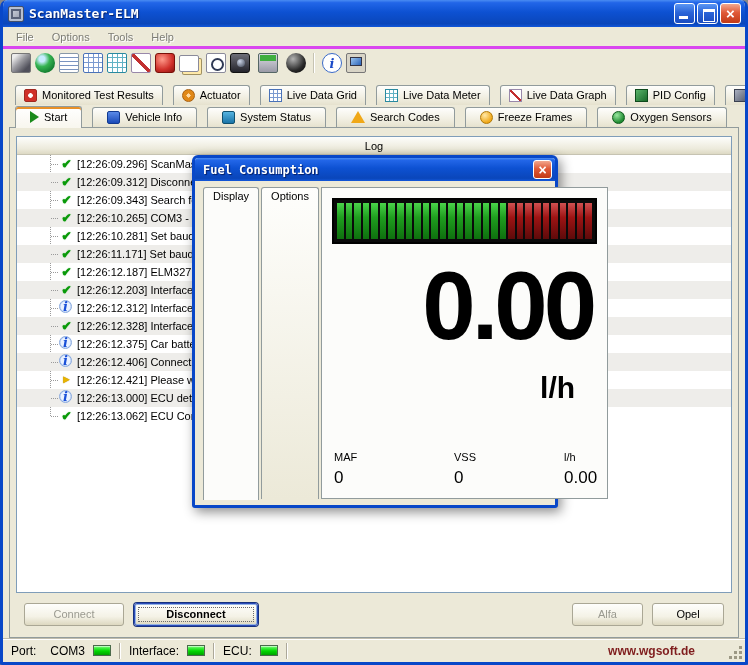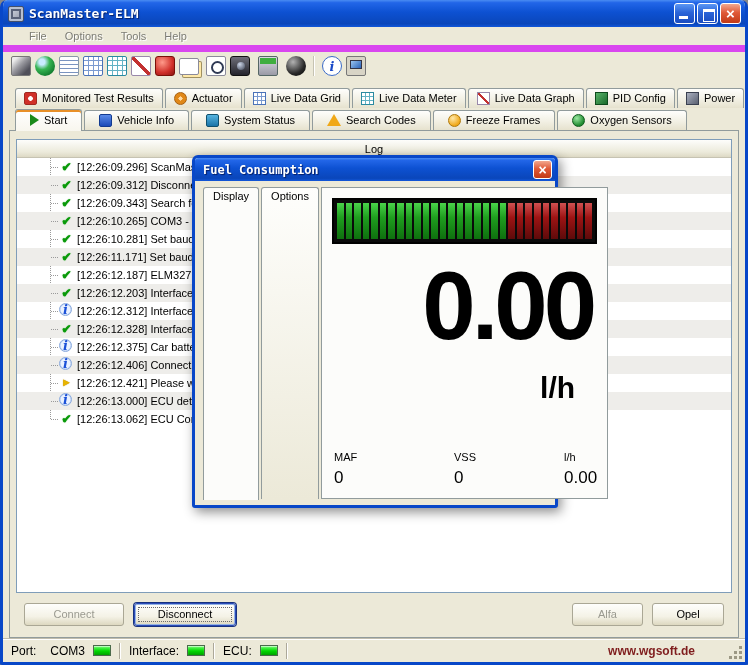--- a/index.html
+++ b/index.html
@@ -18,22 +18,22 @@
     text-shadow:1px 1px 1px rgba(0,10,60,.7);flex:1}
   .tb-btns{display:flex;gap:2px}
   .tb-btn{width:21px;height:21px;border-radius:3px;border:1px solid #fff;position:relative;cursor:pointer;
     background:linear-gradient(180deg,#5a96f4,#2a64d8 45%,#1a4cc0);color:#fff;
     display:flex;align-items:center;justify-content:center;font-size:15px;font-weight:bold;line-height:1}
   .tb-min::after{content:"";position:absolute;left:4px;bottom:4px;width:9px;height:3px;background:#fff}
   .tb-max::after{content:"";position:absolute;left:5px;top:5px;width:10px;height:9px;border:1px solid #fff;border-top:3px solid #fff}
   .tb-close{background:linear-gradient(180deg,#f2a88e,#e05a38 45%,#c23a16)}
 
   
-  .menubar{flex:0 0 22px;display:flex;align-items:center;padding-left:17px;background:#ece9d8;
-    border-bottom:7px solid #d946ef}
+  .menubar{flex:0 0 22px;display:flex;align-items:center;padding-left:4px;background:#ece9d8;
+    border-bottom:3px solid #d946ef}
   .menu-item{padding:3px 9px;color:#7c7c74;text-shadow:1px 1px 0 #fff;cursor:default}
   .toolbar{flex:0 0 28px;display:flex;align-items:center;gap:4px;padding-left:8px;background:#ece9d8}
   .tsep{width:2px;height:20px;border-left:1px solid #c6c3b2;border-right:1px solid #fff;margin:0 3px}
   .ti{width:20px;height:20px;border-radius:2px;position:relative;flex:0 0 20px}
   .ti-connect{background:linear-gradient(135deg,#ececec 15%,#9a9aa0 45%,#50505a 80%);border:1px solid #777}
   .ti-globe{border-radius:50%;background:radial-gradient(circle at 35% 30%,#c8ecff 0 15%,#36b452 40%,#117a2e 78%,#0a5c20)}
   .ti-log-doc{background:#fff;border:1px solid #8898a8;background-image:repeating-linear-gradient(180deg,transparent 0 3px,#7a94c0 3px 4px)}
   .ti-data-grid{background:#fff;border:1px solid #4a72b8;background-image:repeating-linear-gradient(0deg,transparent 0 4px,#7a9ad0 4px 5px),repeating-linear-gradient(90deg,transparent 0 4px,#7a9ad0 4px 5px)}
   .ti-data-meter{background:#fff;border:1px solid #2a8aa0;background-image:repeating-linear-gradient(0deg,transparent 0 4px,#62b2c4 4px 5px),repeating-linear-gradient(90deg,transparent 0 4px,#62b2c4 4px 5px)}
   .ti-data-graph{background:#fff;border:1px solid #98a;background-image:linear-gradient(45deg,transparent 44%,#c23030 44% 56%,transparent 56%)}
@@ -46,21 +46,21 @@
   .ti-battery{background:linear-gradient(#dcdce4,#9a9aa6);border:1px solid #566;width:12px;margin:0 4px}
   .ti-battery::after{content:"";position:absolute;left:1px;top:1px;right:1px;height:6px;background:#3fae3f}
   .ti-record{border-radius:50%;background:radial-gradient(circle at 35% 30%,#b2b2b2,#2a2a2a 60%,#000)}
   .ti-info{border-radius:50%;border:1px solid #3a6ac8;background:#fff;color:#1a4ac8;font-family:"DejaVu Serif",serif;
     font-weight:bold;font-style:italic;display:flex;align-items:center;justify-content:center;font-size:13px}
   .ti-info::after{content:"i"}
   .ti-exit{background:#d8d4c6;border:1px solid #777}
   .ti-exit::after{content:"";position:absolute;inset:3px 3px 6px 3px;background:linear-gradient(135deg,#9ac4f0,#2a62b8);border:1px solid #334}
 
   
-  .tabs{display:flex;align-items:flex-end;gap:2px;padding-left:12px}
+  .tabs{display:flex;align-items:flex-end;gap:10px;padding-left:12px}
   .tabs-row1{margin-top:6px;height:22px}
   .tabs-row2{height:22px}
   .tab{display:flex;align-items:center;height:20px;padding:2px 8px 3px;white-space:nowrap;cursor:pointer;
     border:1px solid #919b9c;border-bottom:none;border-radius:3px 3px 0 0;
     background:linear-gradient(#fefefc,#f2f0e4 55%,#e6e2ce)}
   .tabs-row2 .tab{padding:2px 14px 3px}
   .tab.active{background:linear-gradient(#ffffff,#f8f6ee);height:22px;margin-bottom:-1px;position:relative;z-index:3;
     box-shadow:inset 0 2px 0 #e89028}
   .tabicon{width:13px;height:13px;margin-right:5px;flex:0 0 auto;position:relative}
   .tic-report{border-radius:2px;border:1px solid #a02820;background:radial-gradient(circle at 50% 50%,#fff 0 28%,#d03028 30%)}
@@ -301,21 +301,21 @@
           </div>
           <div class="row">
             <span class="ric ric-check">✔</span>
             <span class="rtext">[12:26:13.062] ECU Conn</span>
           </div>
         </div>
     </div>
     <div class="footer">
       <div class="leftbtns">
           <button class="xpbtn disabled" style="width: 100px;">Connect</button>
-          <button class="xpbtn focused" style="width: 102px;">Disconnect</button>
+          <button class="xpbtn focused" style="width: 124px; font-weight: bold;">Disconnect</button>
         </div>
       <div class="rightbtns">
           <button class="xpbtn disabled" style="width: 71px;">Alfa</button>
           <button class="xpbtn" style="width: 72px;">Opel</button>
         </div>
     </div>
   </div>
 
   <div class="statusbar">
     <span>Port:</span>

